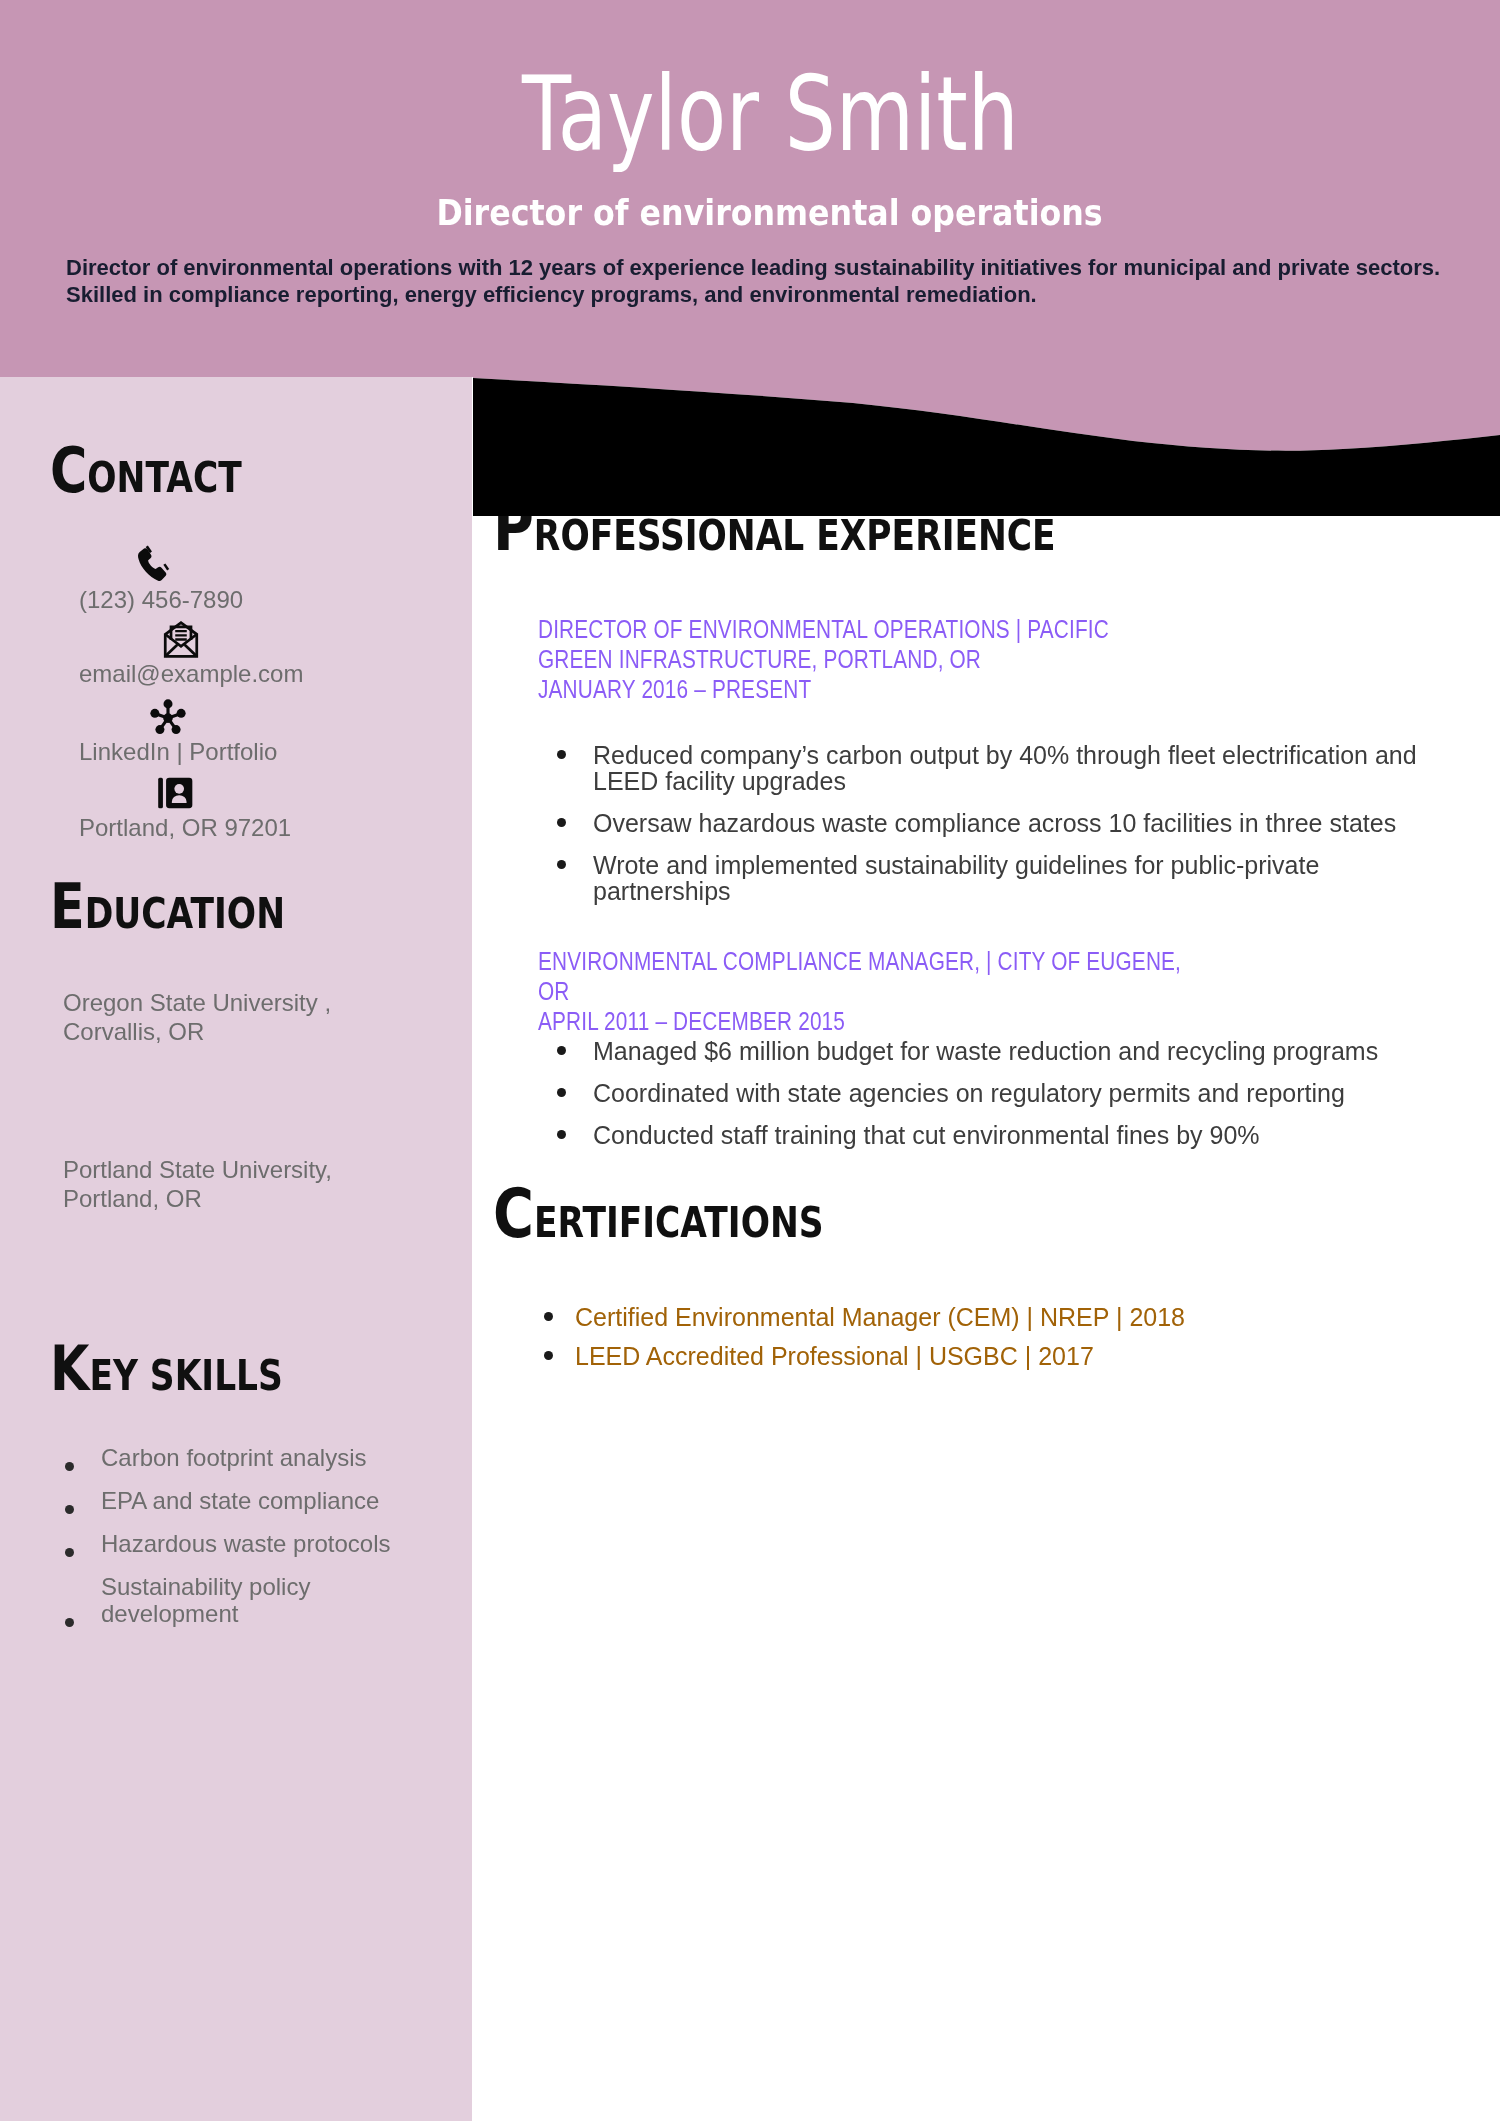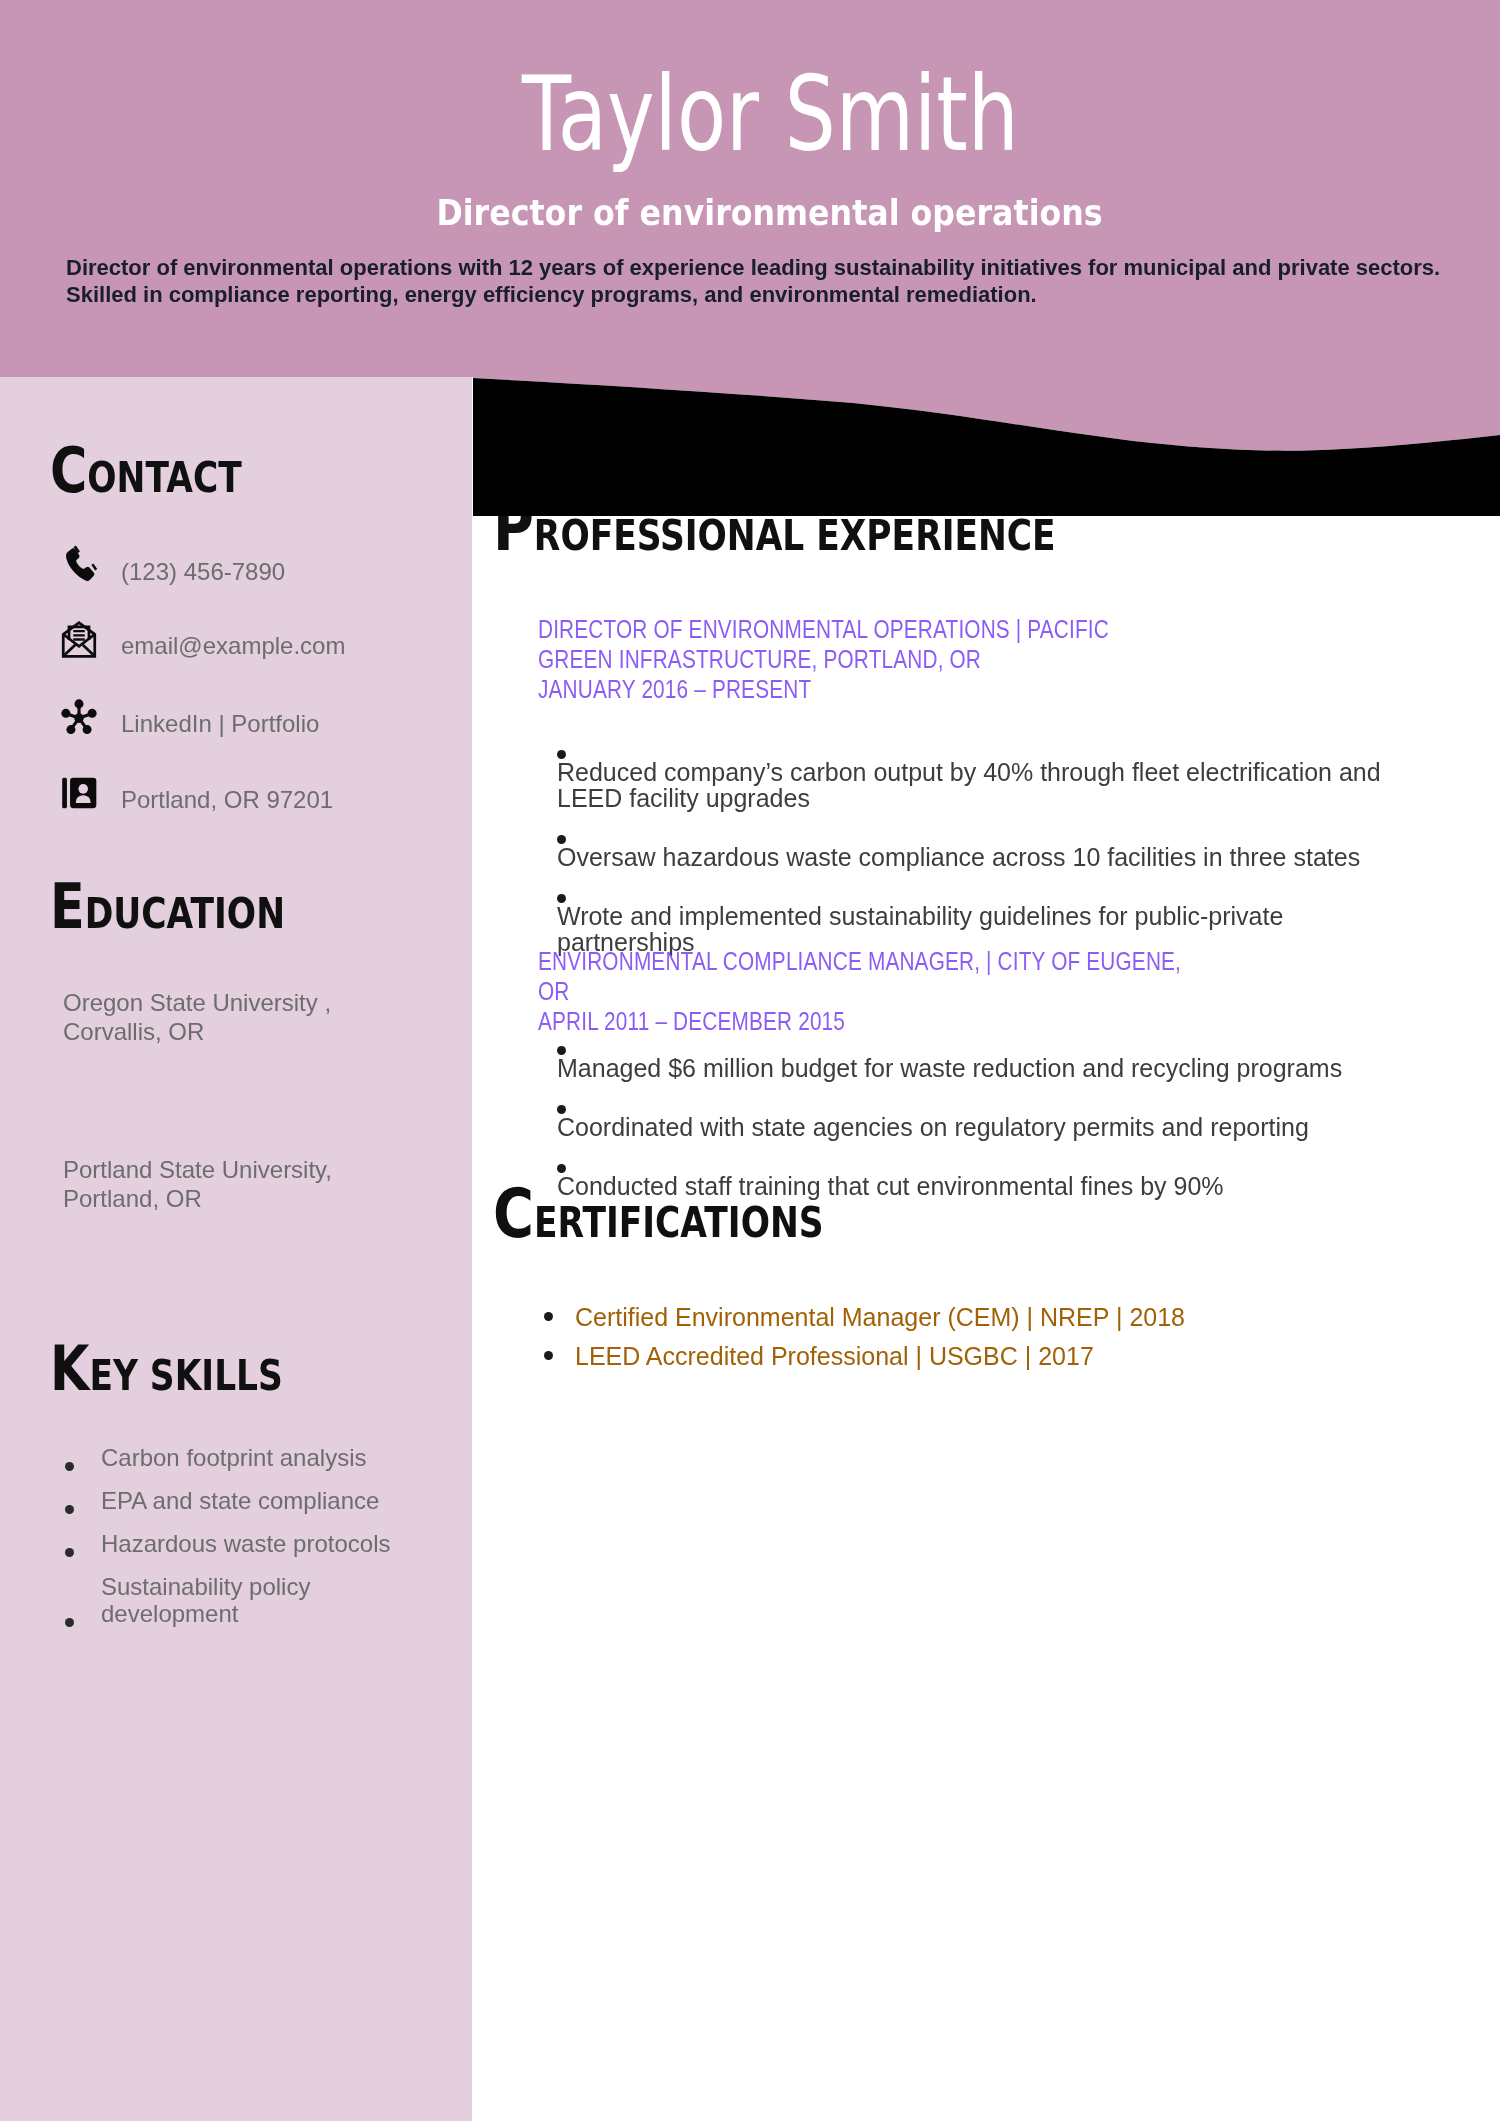--- a/index.html
+++ b/index.html
@@ -38,34 +38,34 @@
   
   .hd{
     position:absolute;color:#101010;font-family:"DejaVu Sans", sans-serif;
     font-weight:bold;white-space:nowrap;z-index:2;
   }
   .hd>span{display:inline-block;transform:scaleX(.82);transform-origin:0 100%;}
   .hd .big{font-size:62px;line-height:62px;}
   .hd .rest{font-size:42px;line-height:42px;}
   .hd-main .big{font-size:68px;line-height:68px;}
   
-  .c-row{position:absolute;left:58px;display:flex;align-items:flex-end;height:42px;z-index:2;}
+  .c-row{position:absolute;left:58px;display:flex;align-items:center;height:42px;z-index:2;flex-direction:column;}
   .c-row svg{width:42px;height:42px;flex:0 0 42px;}
   .c-row .c-text{margin-left:21px;font-size:24px;color:#6d6d6d;white-space:nowrap;}
   
   .edu{position:absolute;left:63px;width:362px;font-size:24px;line-height:29px;color:#6d6d6d;z-index:2;}
   
   .blist{position:absolute;list-style:none;margin:0;padding:0;z-index:2;}
   .blist li{display:flex;}
   .dot{flex:0 0 9px;width:9px;height:9px;border-radius:50%;background:#2b2b2b;margin-top:8px;}
   .skills{left:65px;width:330px;font-size:24px;color:#6d6d6d;}
   .skills li{line-height:27px;margin-bottom:16px;align-items:flex-end;}
   .skills .dot{margin-right:27px;}
   .xp{left:557px;width:905px;font-size:25px;color:#3d3d3d;}
-  .xp li{line-height:26px;margin-bottom:16px;flex-direction:column;}
+  .xp li{line-height:26px;margin-bottom:16px;}
   .xp .dot{margin-right:27px;background:#1a1a1a;}
   .xp .btext{max-width:860px;}
   .certs{left:544px;width:940px;font-size:25px;color:#a16207;}
   .certs li{line-height:26px;margin-bottom:13px;}
   .certs .dot{margin-right:22px;background:#1a1a1a;}
   
   .job{position:absolute;left:538px;color:#8b5cf6;z-index:2;}
   .job .jt{
     font-size:26px;line-height:30px;font-weight:400;width:810px;
     transform:scaleX(.8);transform-origin:0 0;letter-spacing:.2px;

